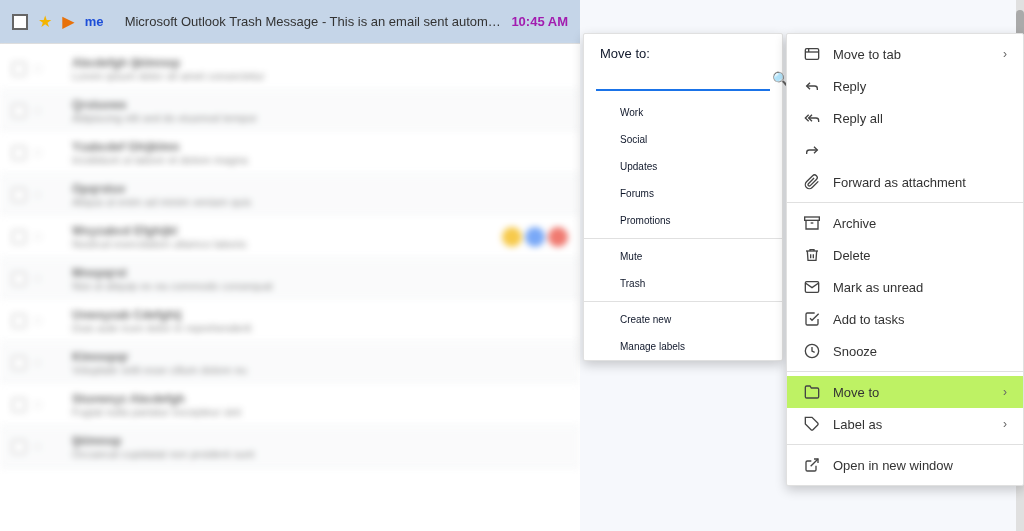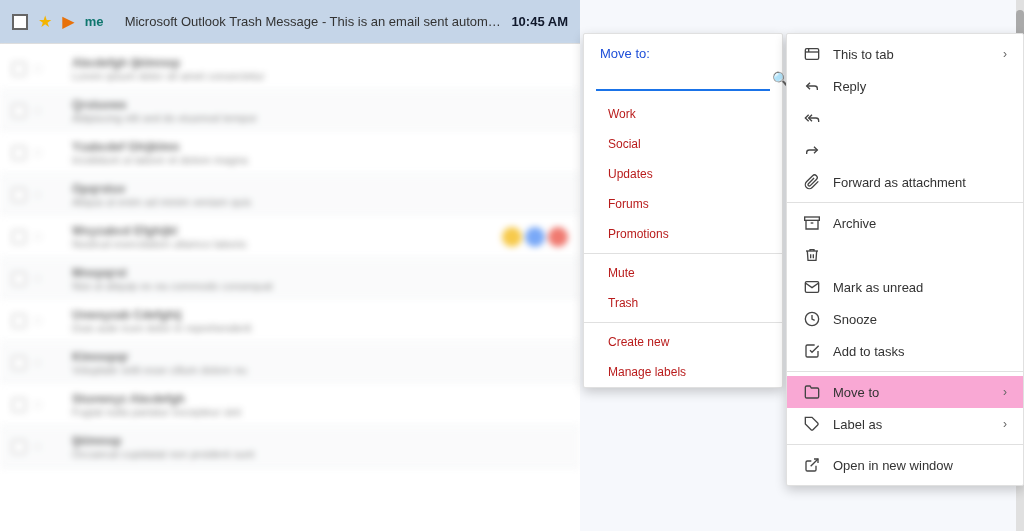--- a/index.html
+++ b/index.html
@@ -40,35 +40,35 @@
     .top-bar-star {
       color: #f4b400;
       font-size: 16px;
     }
     .top-bar-arrow {
       color: #e8710a;
       font-size: 16px;
     }
     .top-bar-sender {
       font-size: 13px;
-      color: #0f766e;
+      color: #1d4ed8;
       font-weight: bold;
       min-width: 30px;
     }
     .top-bar-subject {
       flex: 1;
       font-size: 13px;
       color: #333;
       overflow: hidden;
       white-space: nowrap;
       text-overflow: ellipsis;
     }
     .top-bar-time {
       font-size: 13px;
-      color: #0f172a;
+      color: #a21caf;
       font-weight: bold;
     }
 
     .email-rows {
       padding: 4px 0;
     }
     .email-row {
       height: 42px;
       display: flex;
       align-items: center;
@@ -127,21 +127,21 @@
       background: #fff;
       border: 1px solid #e0e0e0;
       box-shadow: 0 4px 12px rgba(0,0,0,0.2);
       z-index: 100;
       border-radius: 2px;
     }
 
     .move-to-header {
       padding: 12px 16px 6px 16px;
       font-size: 13px;
-      color: #1d4ed8;
+      color: #0f172a;
       font-weight: normal;
     }
 
     .move-to-search-wrapper {
       display: flex;
       align-items: center;
       margin: 4px 12px 8px 12px;
       border-bottom: 2px solid #1a73e8;
       padding-bottom: 2px;
     }
@@ -152,23 +152,23 @@
       font-size: 13px;
       color: #333;
       background: transparent;
     }
     .search-icon-small {
       color: #666;
       font-size: 14px;
     }
 
     .move-to-item {
-      padding: 8px 24px;
-      font-size: 12px;
-      color: #b91c1c;
+      padding: 8px 36px;
+      font-size: 10px;
+      color: #0f172a;
       cursor: pointer;
     }
 
     .move-to-divider {
       height: 1px;
       background: #e0e0e0;
       margin: 4px 0;
     }
 
     
@@ -188,21 +188,21 @@
     .ctx-item {
       display: flex;
       align-items: center;
       padding: 7px 16px;
       font-size: 13px;
       color: #333;
       cursor: pointer;
       gap: 12px;
     }
     .ctx-item.active {
-      background: #f9a8d4;
+      background: #bef264;
     }
     .ctx-icon {
       width: 18px;
       height: 18px;
       display: flex;
       align-items: center;
       justify-content: center;
       flex-shrink: 0;
       color: #444;
       font-size: 14px;
@@ -384,21 +384,21 @@
 <div class="context-menu">
 
   <div class="ctx-item">
     <span class="ctx-icon">
       <svg width="16" height="16" viewBox="0 0 24 24" fill="none" stroke="#444" stroke-width="2">
         <rect x="2" y="4" width="20" height="16" rx="2"></rect>
         <path d="M2 9h20"></path>
         <path d="M7 4v5"></path>
       </svg>
     </span>
-    <span class="ctx-label">This to tab</span>
+    <span class="ctx-label">Move to tab</span>
     <span class="ctx-arrow">›</span>
   </div>
 
   <div class="ctx-item">
     <span class="ctx-icon">
       <svg width="16" height="16" viewBox="0 0 24 24" fill="none" stroke="#444" stroke-width="2">
         <polyline points="9 17 4 12 9 7"></polyline>
         <path d="M20 18v-2a4 4 0 0 0-4-4H4"></path>
       </svg>
     </span>
@@ -406,20 +406,21 @@
   </div>
 
   <div class="ctx-item">
     <span class="ctx-icon">
       <svg width="16" height="16" viewBox="0 0 24 24" fill="none" stroke="#444" stroke-width="2">
         <polyline points="7 17 2 12 7 7"></polyline>
         <polyline points="12 17 7 12 12 7"></polyline>
         <path d="M22 18v-2a4 4 0 0 0-4-4H7"></path>
       </svg>
     </span>
+    <span class="ctx-label">Reply all</span>
   </div>
 
   <div class="ctx-item">
     <span class="ctx-icon">
       <svg width="16" height="16" viewBox="0 0 24 24" fill="none" stroke="#444" stroke-width="2">
         <polyline points="15 17 20 12 15 7"></polyline>
         <path d="M4 18v-2a4 4 0 0 1 4-4h12"></path>
       </svg>
     </span>
   </div>
@@ -449,50 +450,51 @@
   <div class="ctx-item">
     <span class="ctx-icon">
       <svg width="16" height="16" viewBox="0 0 24 24" fill="none" stroke="#444" stroke-width="2">
         <polyline points="3 6 5 6 21 6"></polyline>
         <path d="M19 6l-1 14H6L5 6"></path>
         <path d="M10 11v6"></path>
         <path d="M14 11v6"></path>
         <path d="M9 6V4h6v2"></path>
       </svg>
     </span>
+    <span class="ctx-label">Delete</span>
   </div>
 
   <div class="ctx-item">
     <span class="ctx-icon">
       <svg width="16" height="16" viewBox="0 0 24 24" fill="none" stroke="#444" stroke-width="2">
         <path d="M4 4h16c1.1 0 2 .9 2 2v12c0 1.1-.9 2-2 2H4c-1.1 0-2-.9-2-2V6c0-1.1.9-2 2-2z"></path>
         <polyline points="22,6 12,13 2,6"></polyline>
       </svg>
     </span>
     <span class="ctx-label">Mark as unread</span>
   </div>
 
   <div class="ctx-item">
     <span class="ctx-icon">
       <svg width="16" height="16" viewBox="0 0 24 24" fill="none" stroke="#444" stroke-width="2">
+        <polyline points="9 11 12 14 22 4"></polyline>
+        <path d="M21 12v7a2 2 0 0 1-2 2H5a2 2 0 0 1-2-2V5a2 2 0 0 1 2-2h11"></path>
+      </svg>
+    </span>
+    <span class="ctx-label">Add to tasks</span>
+  </div>
+
+  <div class="ctx-item">
+    <span class="ctx-icon">
+      <svg width="16" height="16" viewBox="0 0 24 24" fill="none" stroke="#444" stroke-width="2">
         <circle cx="12" cy="12" r="10"></circle>
         <polyline points="12 6 12 12 16 14"></polyline>
       </svg>
     </span>
     <span class="ctx-label">Snooze</span>
-  </div>
-
-  <div class="ctx-item">
-    <span class="ctx-icon">
-      <svg width="16" height="16" viewBox="0 0 24 24" fill="none" stroke="#444" stroke-width="2">
-        <polyline points="9 11 12 14 22 4"></polyline>
-        <path d="M21 12v7a2 2 0 0 1-2 2H5a2 2 0 0 1-2-2V5a2 2 0 0 1 2-2h11"></path>
-      </svg>
-    </span>
-    <span class="ctx-label">Add to tasks</span>
   </div>
 
   <div class="ctx-divider"></div>
 
   <div class="ctx-item active">
     <span class="ctx-icon">
       <svg width="16" height="16" viewBox="0 0 24 24" fill="none" stroke="#444" stroke-width="2">
         <path d="M22 19a2 2 0 0 1-2 2H4a2 2 0 0 1-2-2V5a2 2 0 0 1 2-2h5l2 3h9a2 2 0 0 1 2 2z"></path>
       </svg>
     </span>

